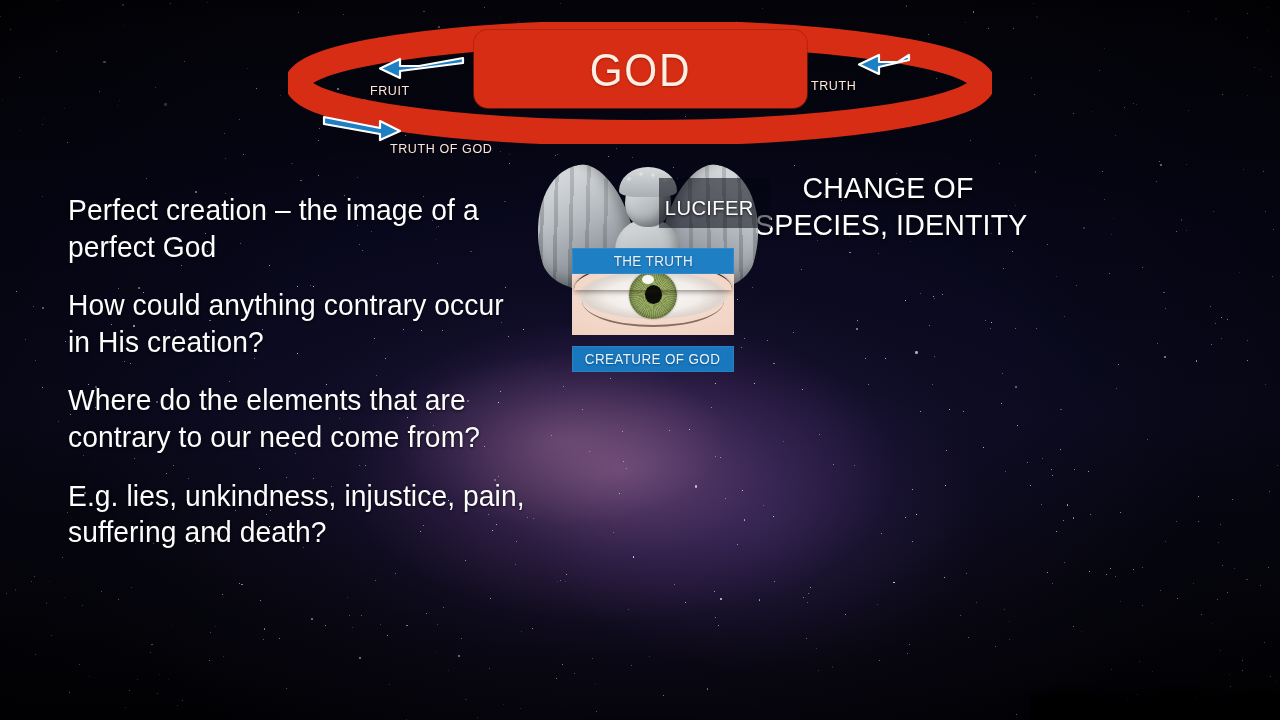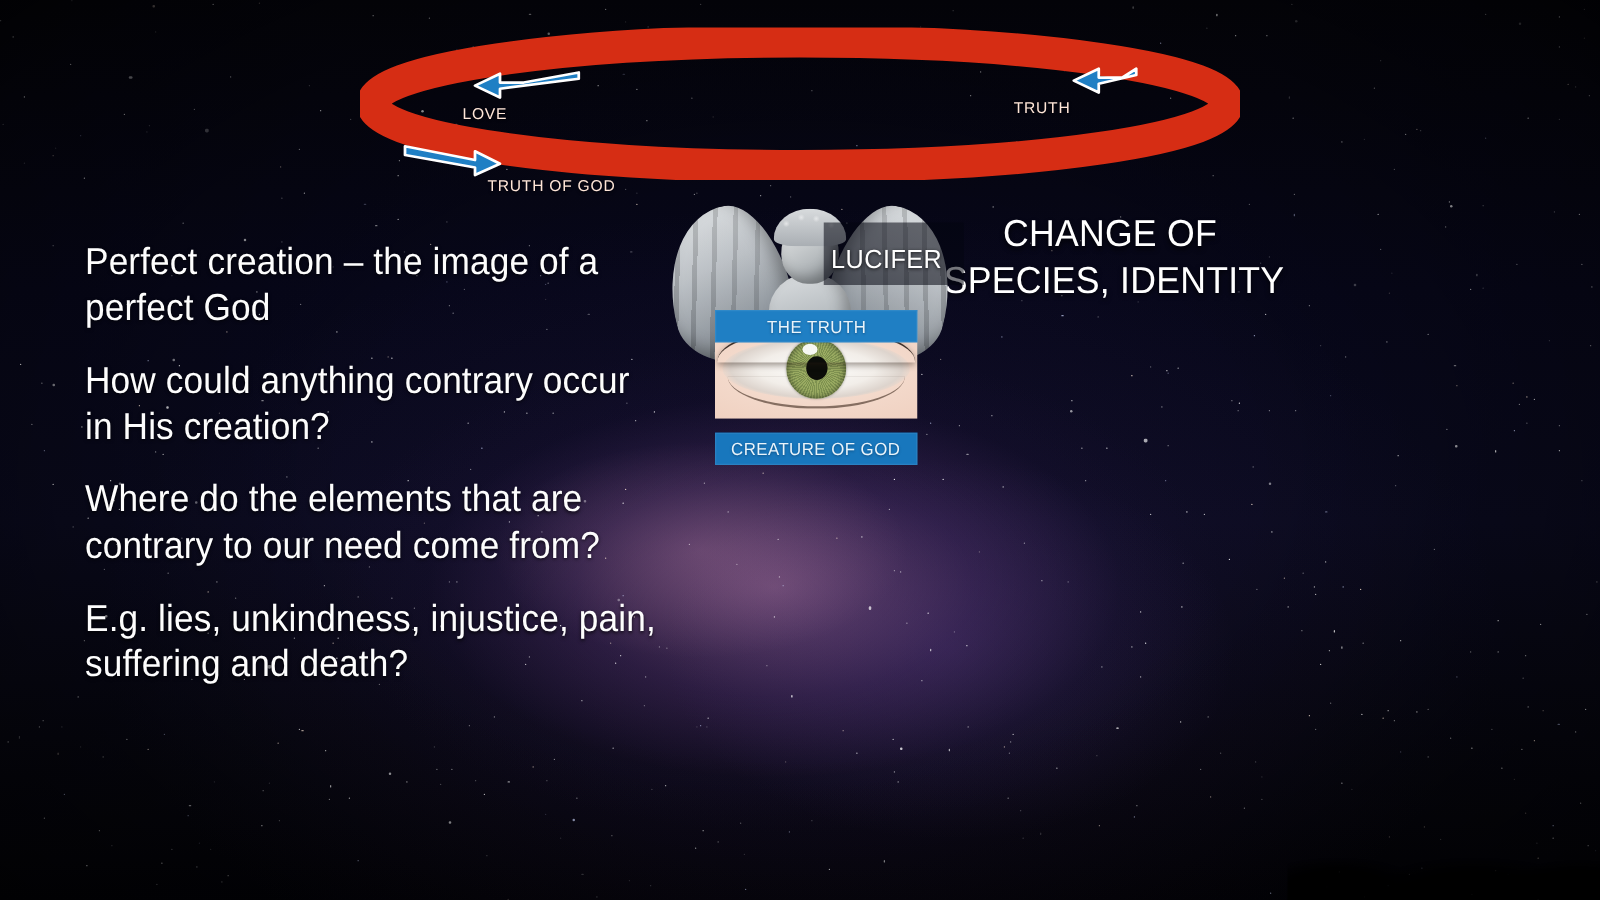--- a/index.html
+++ b/index.html
@@ -866,25 +866,28 @@
 
       <g>
         <path d="M610,40 L621,33 L621,38 L591,45 L591,52 L571,42.5 L591,33 L591,40 Z" fill="#1f7fc4" stroke="#ffffff" stroke-width="2.2" stroke-linejoin="round"></path>
       </g>
 
       <g>
         <path d="M36,102 L36,95 L92,106 L92,99 L112,109 L92,118 L92,112 L36,102 Z" fill="#1f7fc4" stroke="#ffffff" stroke-width="2.2" stroke-linejoin="round"></path>
       </g>
     </svg>
 
-    <div class="ring-label lbl-love">LOVE</div>
+    <div class="ring-label lbl-love">FRUIT</div>
     <div class="ring-label lbl-fruit">TRUTH</div>
     <div class="ring-label lbl-word">TRUTH OF GOD</div>
   </div>
 
+  <div class="god-box">
+    <span>GOD</span>
+  </div>
 
   <div class="bullets">
     <p>Perfect creation – the image of a perfect God</p>
     <p>How could anything contrary occur in His creation?</p>
     <p>Where do the elements that are contrary to our need come from?</p>
     <p>E.g. lies, unkindness, injustice, pain, suffering and death?</p>
   </div>
 
   <div class="change-heading">
     <div class="l1">CHANGE OF</div>

